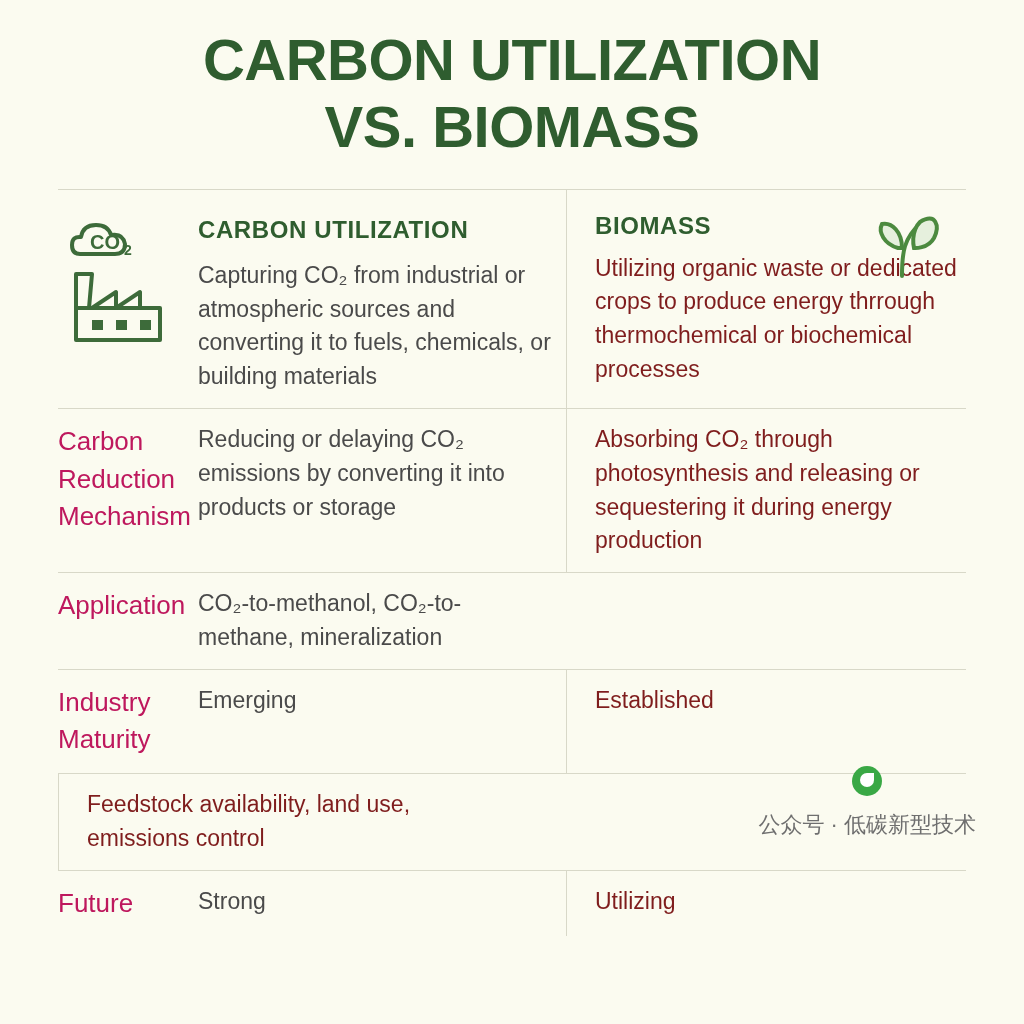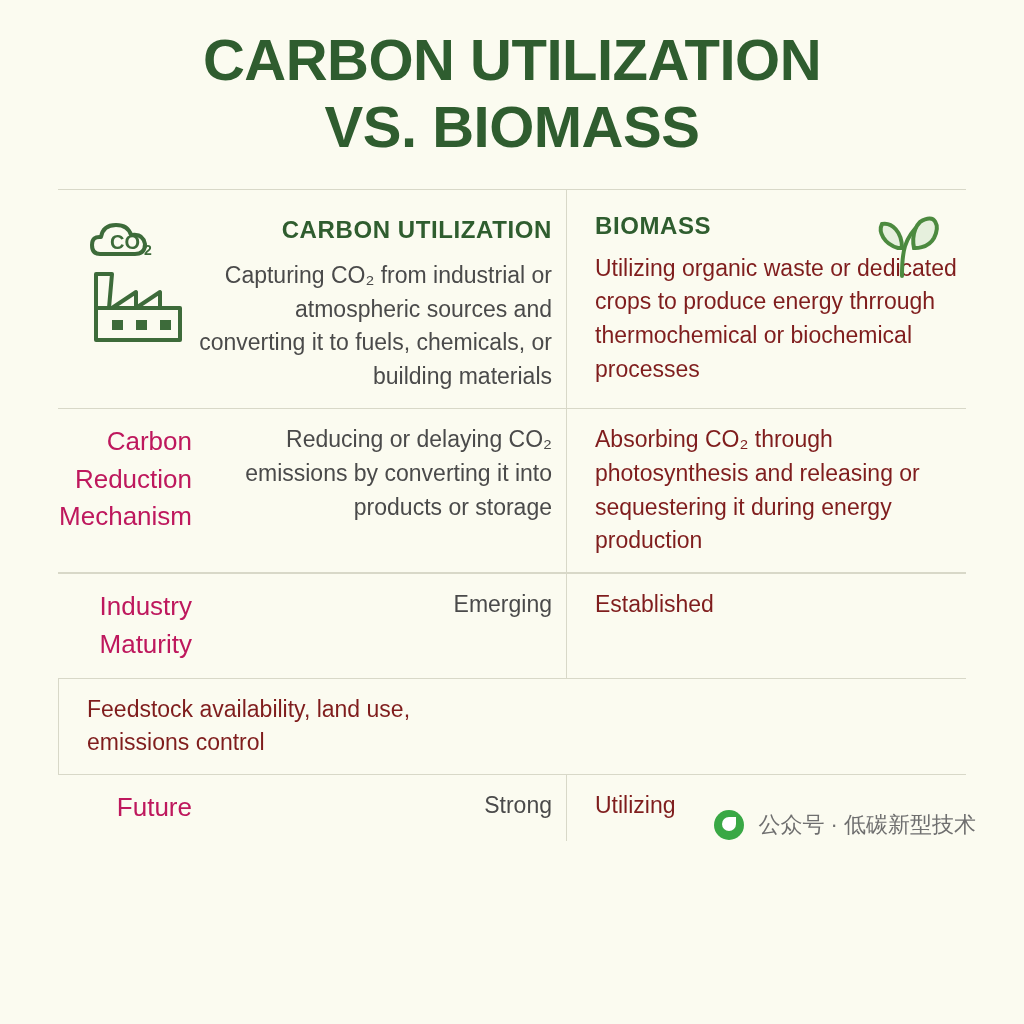--- a/index.html
+++ b/index.html
@@ -45,21 +45,20 @@
     position: relative;
   }
   .row:first-child {
     border-top: 1px solid #d8d8c8;
   }
   .col-left {
     width: 508px;
     box-sizing: border-box;
     display: flex;
     padding: 14px 14px 14px 0;
-    text-align: right;
   }
   .col-right {
     width: 400px;
     box-sizing: border-box;
     padding: 14px 0 14px 28px;
     border-left: 1px solid #d8d8c8;
   }
   .label {
     width: 140px;
     flex: 0 0 140px;
@@ -109,20 +108,21 @@
   }
   .watermark {
     position: absolute;
     right: 48px;
     bottom: 12px;
     display: flex;
     align-items: center;
     gap: 14px;
     color: #6f6f6f;
     font-size: 22px;
+    flex-direction: column;
   }
   .wm-logo {
     width: 30px;
     height: 30px;
     border-radius: 50%;
     background: #39a845;
     display: inline-block;
     position: relative;
   }
   .wm-logo::after {
@@ -192,20 +192,24 @@
       <div class="col-left">
         <div class="label">Carbon Reduction Mechanism</div>
         <div class="cell-text">Reducing or delaying CO₂ emissions by converting it into products or storage</div>
       </div>
       <div class="col-right">
         <div class="right-text">Absorbing CO₂ through photosynthesis and releasing or sequestering it during energy production</div>
       </div>
     </div>
 
     <div class="row">
+      <div class="col-left">
+        <div class="label">Application</div>
+        <div class="cell-text">CO₂-to-methanol, CO₂-to-methane, mineralization</div>
+      </div>
     </div>
 
     <div class="row">
       <div class="col-left">
         <div class="label">Industry Maturity</div>
         <div class="cell-text">Emerging</div>
       </div>
       <div class="col-right">
         <div class="right-text">Established</div>
       </div>

